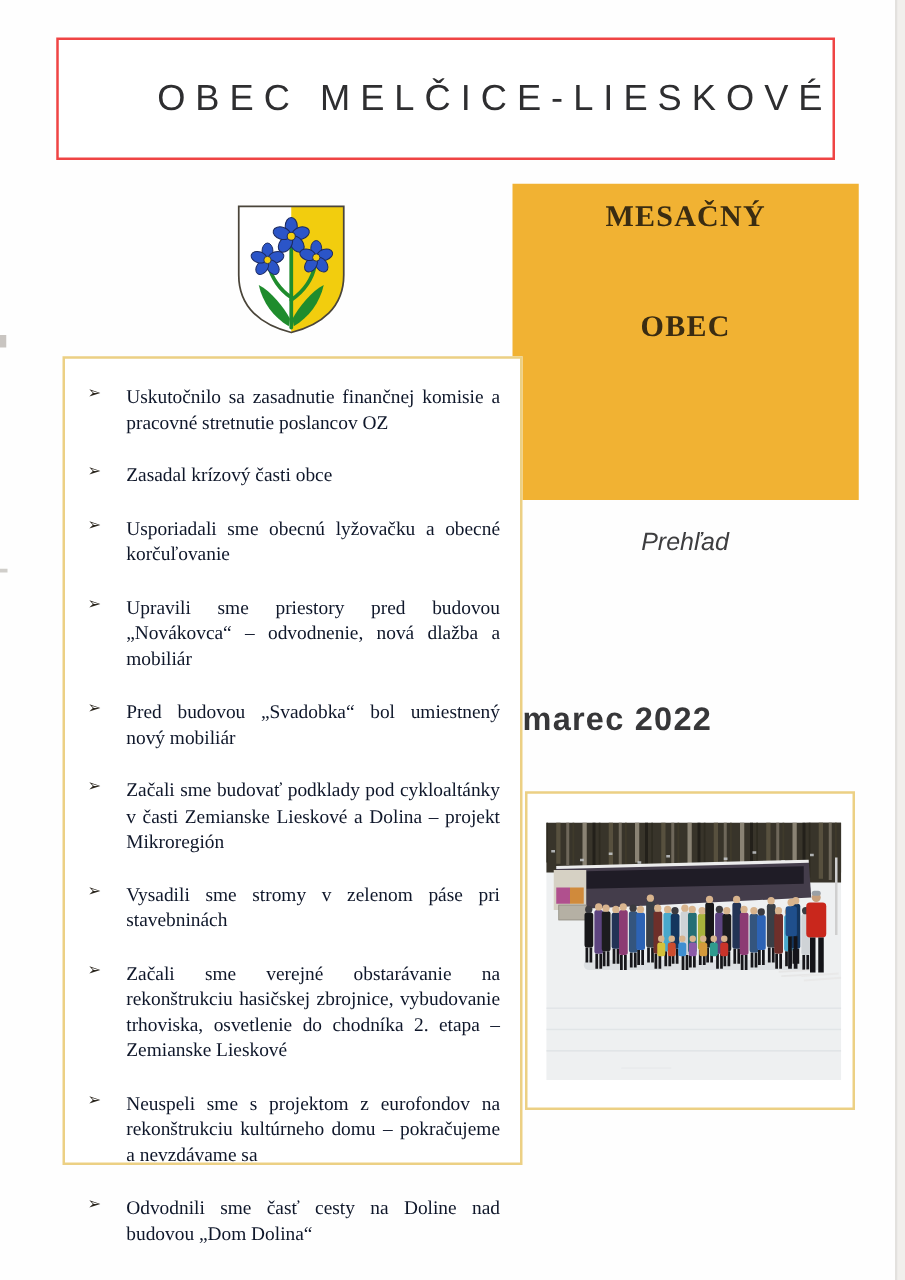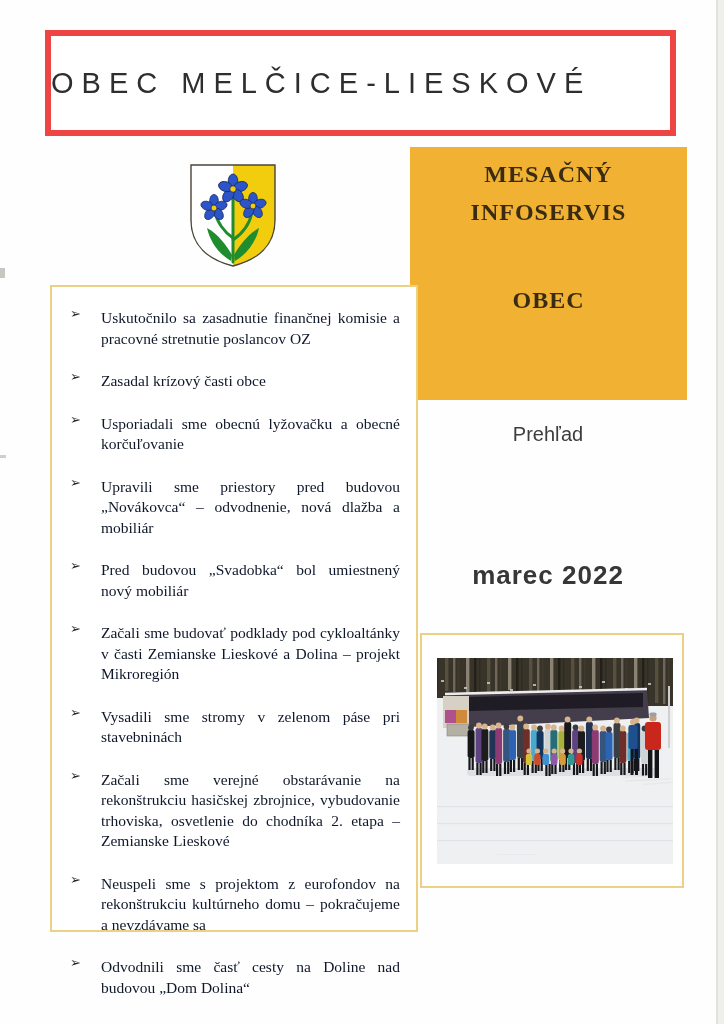--- a/index.html
+++ b/index.html
@@ -1,39 +1,39 @@
 <!DOCTYPE html>
 <html><head>
 <meta charset="utf-8">
 <style>
   html,body{margin:0;padding:0;background:#ffffff;}
   .page{position:relative;width:724px;height:1024px;background:#fefefe;overflow:hidden;
         font-family:"Liberation Sans",sans-serif;}
 
   
   .title-box{position:absolute;left:45px;top:30px;width:619px;height:94px;
-             border:6px solid #ef4444;background:#fff;
-             display:flex;align-items:center;justify-content:flex-start;}
+             border:2px solid #ef4444;background:#fff;
+             display:flex;align-items:center;justify-content:flex-end;}
   .title-box h1{margin:0;font-size:29px;font-weight:400;letter-spacing:8px;
                 color:#2e2e30;white-space:nowrap;font-family:"Liberation Sans",sans-serif;}
 
   
   .coat{position:absolute;left:186px;top:161px;width:94px;height:110px;}
 
   
   .banner{position:absolute;left:410px;top:147px;width:277px;height:253px;
           background:#f1b233;text-align:center;box-sizing:border-box;padding-top:8px;
           font-family:"Liberation Serif",serif;}
   .banner-line{font-size:24px;line-height:38px;font-weight:700;letter-spacing:1px;color:#3a2c12;}
   .banner-spacer{height:50px;}
 
   
   .overview{position:absolute;left:418px;top:420px;width:260px;text-align:center;
-            color:#3d3d3f;font-size:20px;line-height:28px;}
-  .month{position:absolute;left:418px;top:560px;width:260px;text-align:center;
+            color:#3d3d3f;font-size:20px;line-height:28px;font-style:italic;}
+  .month{position:absolute;left:418px;top:560px;width:260px;text-align:left;
          color:#373739;font-size:26px;font-weight:700;letter-spacing:1px;}
 
   
   .bullets-box{position:absolute;left:50px;top:285px;width:368px;height:647px;
                border:2px solid #ecd084;box-sizing:border-box;background:#fff;
                padding:17px 12px 0 18px;}
   .bullet-item{display:flex;margin-bottom:14px;}
   .bullet-marker{flex:0 0 27px;font-size:13px;color:#2a251d;padding-top:2px;}
   .bullet-text{margin:4px;flex:1;font-family:"Liberation Serif",serif;font-size:15.5px;
                line-height:20.5px;color:#0f172a;text-align:justify;}
@@ -86,21 +86,20 @@
     <g fill="#2b55c8">
       <use href="#flower" transform="translate(47,27) scale(1.05)"></use>
       <use href="#flower" transform="translate(28,46) scale(0.95)"></use>
       <use href="#flower" transform="translate(67,44) scale(0.95)"></use>
     </g>
     <path d="M5,3 H89 V58 C89 84 71 98 47 104 C23 98 5 84 5 58 Z" fill="none" stroke="#4a453a" stroke-width="1.4"></path>
   </svg>
 
   <div class="banner" style="background: rgb(241, 178, 51); color: rgb(58, 44, 18);">
     <div class="banner-line">MESAČNÝ</div>
-    <div class="banner-line">INFOSERVIS</div>
     <div class="banner-spacer"></div>
     <div class="banner-line">OBEC</div>
   </div>
 
   <div class="overview">
     <div>Prehľad</div>
   </div>
   <div class="month">marec 2022</div>
 
   <div class="bullets-box">

